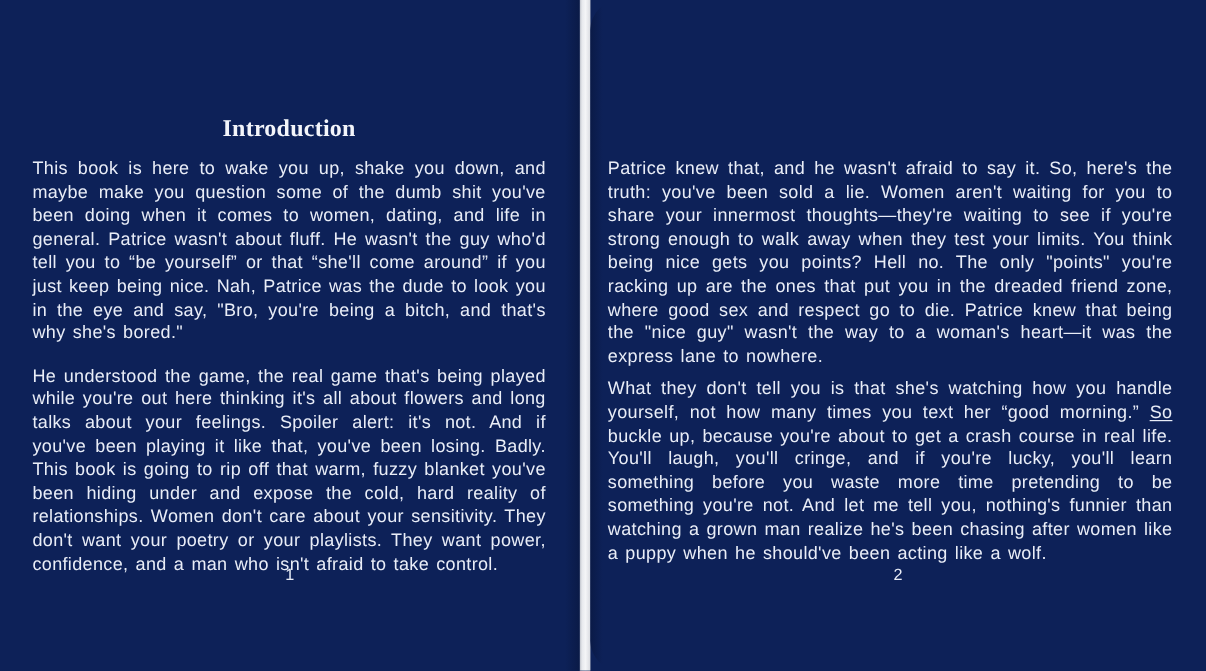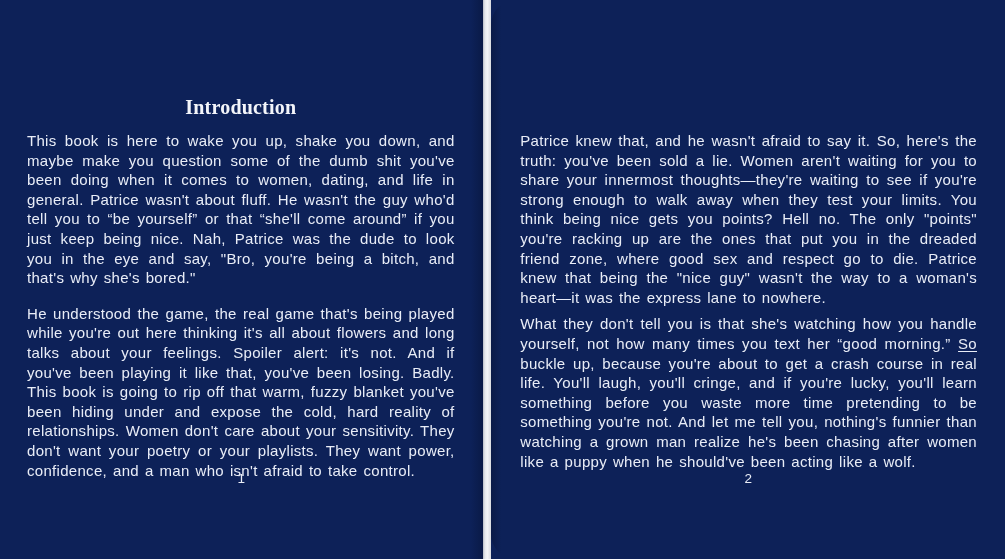--- a/index.html
+++ b/index.html
@@ -28,21 +28,21 @@
     letter-spacing: 0.3px;
     word-spacing: 1.5px;
   }
   .page.left {
     width: 496px;
     padding: 0 28px 12px 27px;
     background: linear-gradient(to right, #0d2158 0%, #0d2158 97.5%, #0a1a47 100%);
   }
   .page.right {
     width: 528px;
-    padding: 0 28px 0 29px;
+    padding: 0 28px 0 15px;
     background: linear-gradient(to right, #0a1a47 0%, #0d2158 2%, #0d2158 100%);
     border-radius: 25px;
   }
   .gutter {
     width: 9px;
     height: 559px;
     background: linear-gradient(to right, #b9bdc6 0px, #e7e9ed 2px, #f4f5f7 55%, #d9dbe0 100%);
   }
   .chapter-title {
     margin: 95px 0 0 0;

